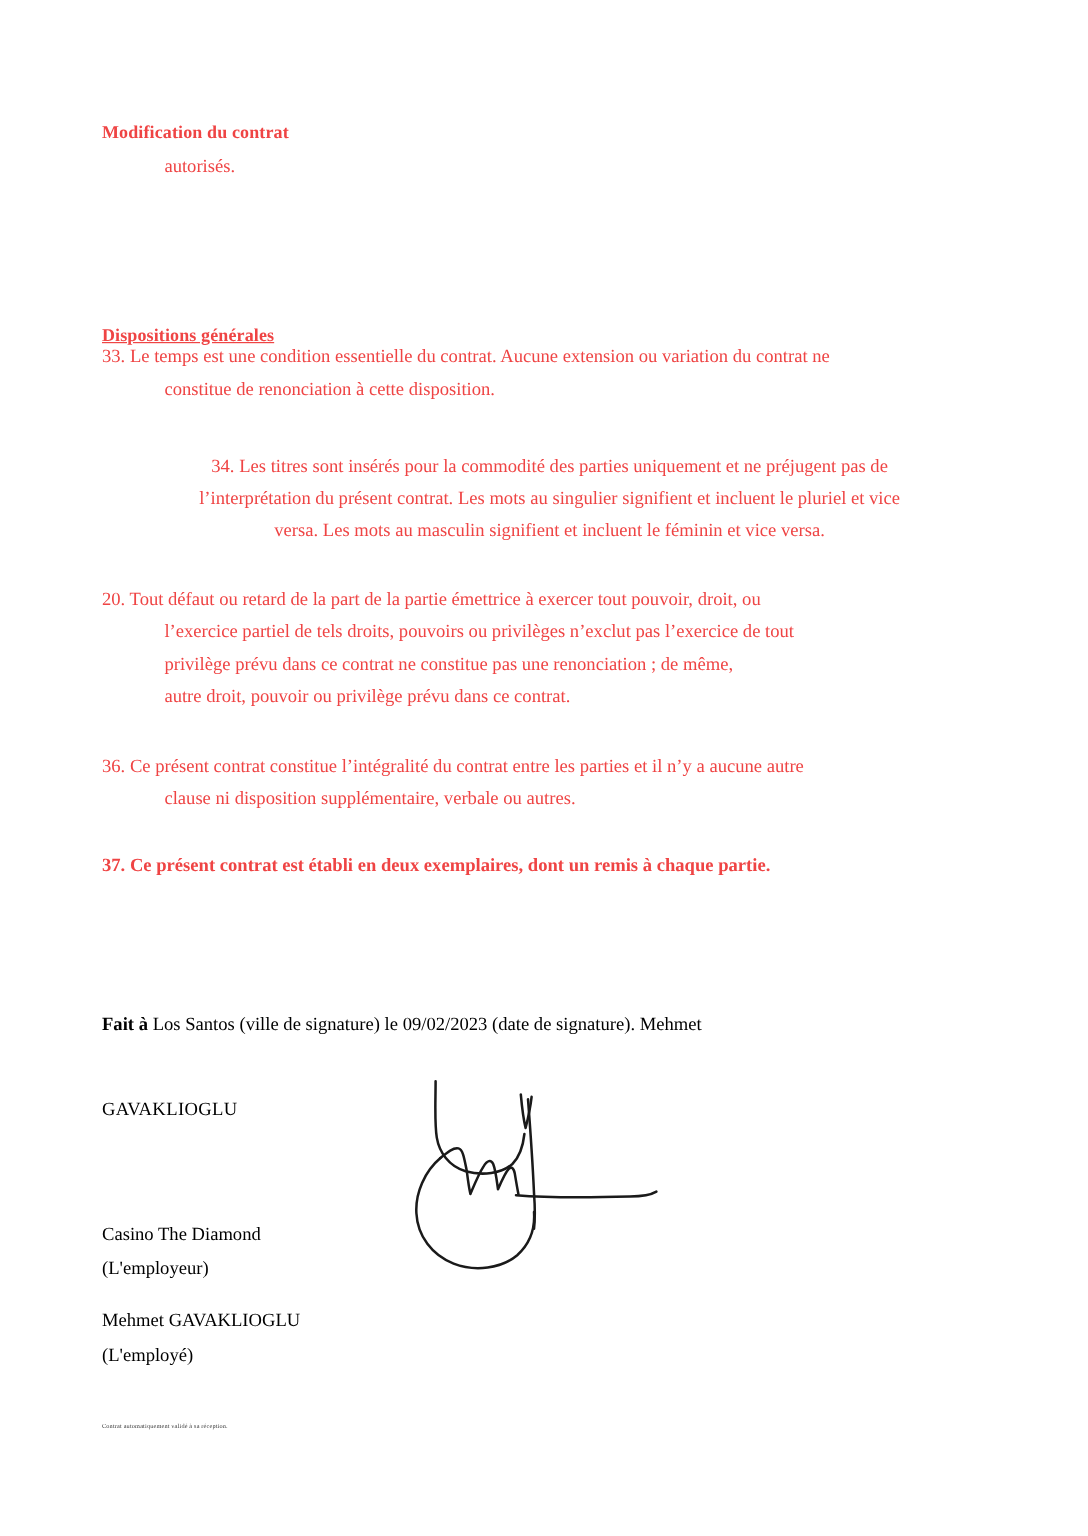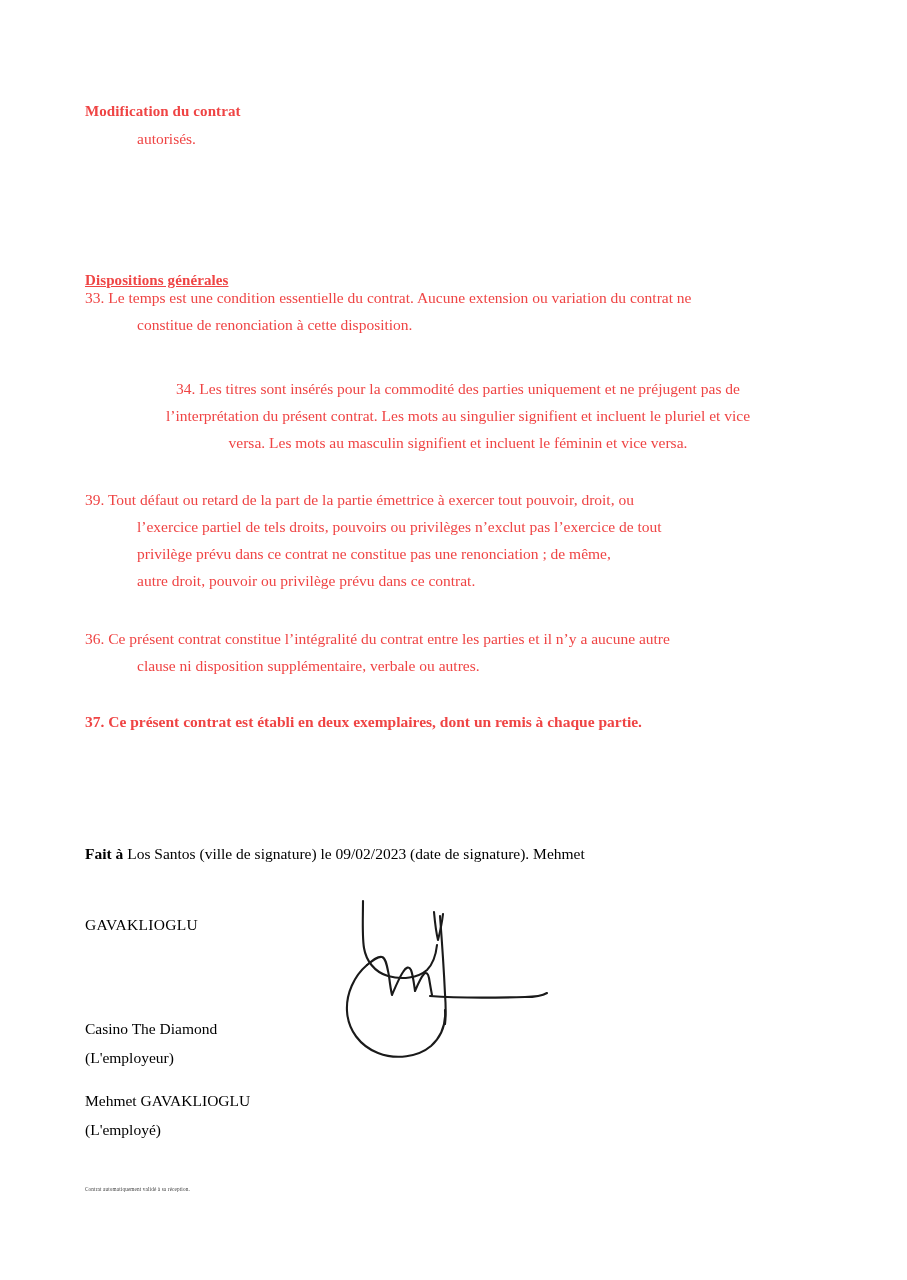--- a/index.html
+++ b/index.html
@@ -108,21 +108,21 @@
     <span class="ln indent-1">constitue de renonciation à cette disposition.</span>
   </div>
 
   <div class="blk clause center-blk" style="left:101px; top:375px;">
     <span class="ln">34. Les titres sont insérés pour la commodité des parties uniquement et ne préjugent pas de</span>
     <span class="ln">l’interprétation du présent contrat. Les mots au singulier signifient et incluent le pluriel et vice</span>
     <span class="ln">versa. Les mots au masculin signifient et incluent le féminin et vice versa.</span>
   </div>
 
   <div class="blk clause" style="left:85px; top:486px;">
-    <span class="ln">39. Tout défaut ou retard de la part de la partie émettrice à exercer tout pouvoir, droit, ou</span>
+    <span class="ln">20. Tout défaut ou retard de la part de la partie émettrice à exercer tout pouvoir, droit, ou</span>
     <span class="ln indent-1">l’exercice partiel de tels droits, pouvoirs ou privilèges n’exclut pas l’exercice de tout</span>
     <span class="ln indent-1">privilège prévu dans ce contrat ne constitue pas une renonciation ; de même,</span>
     <span class="ln indent-1">autre droit, pouvoir ou privilège prévu dans ce contrat.</span>
   </div>
 
   <div class="blk clause" style="left:85px; top:625px;">
     <span class="ln">36. Ce présent contrat constitue l’intégralité du contrat entre les parties et il n’y a aucune autre</span>
     <span class="ln indent-1">clause ni disposition supplémentaire, verbale ou autres.</span>
   </div>
 

